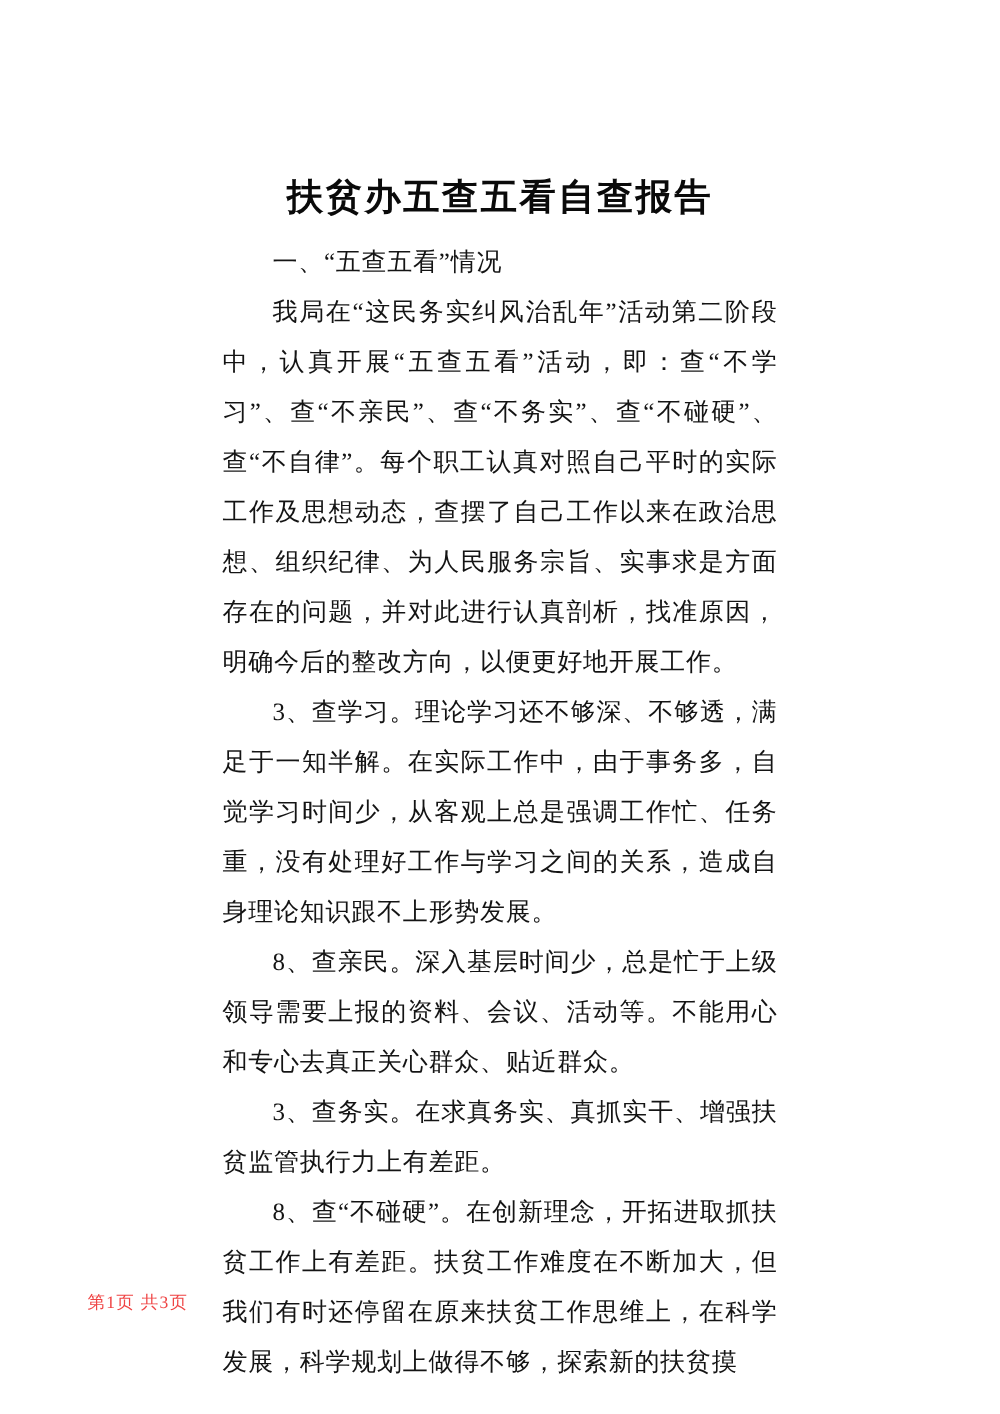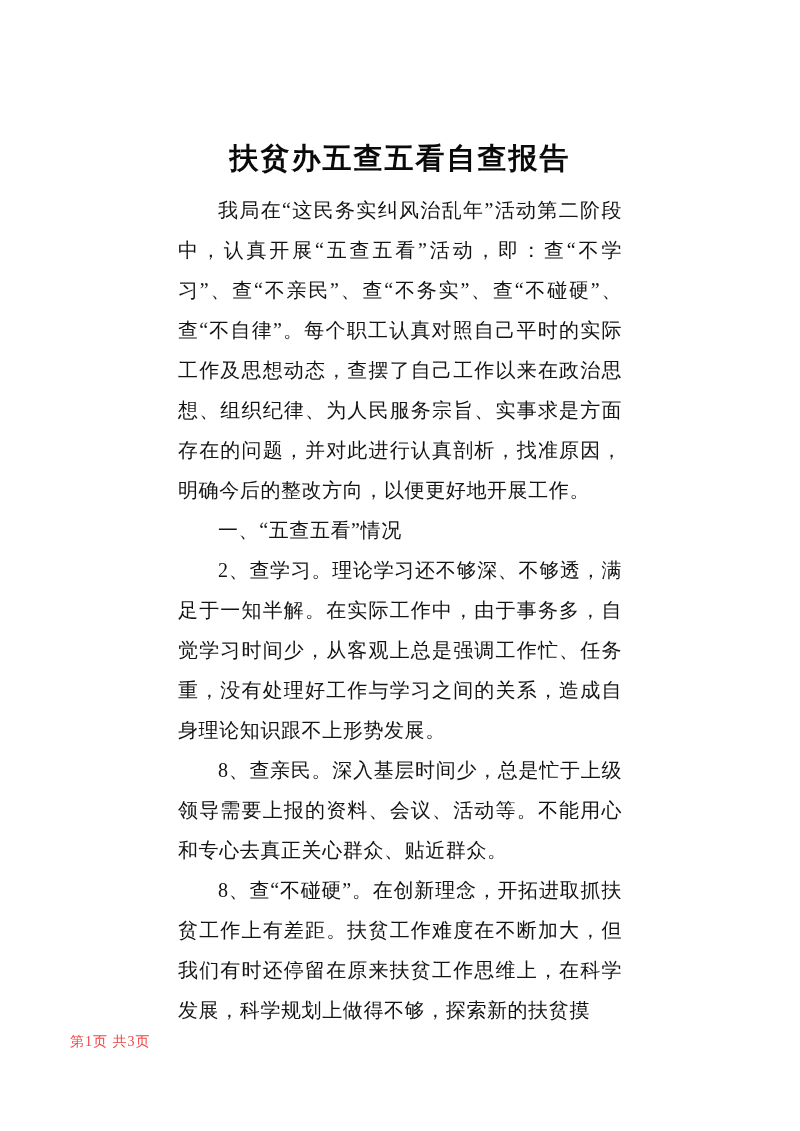--- a/index.html
+++ b/index.html
@@ -49,28 +49,29 @@
     color: #ef4444;
   }
 </style>
 </head>
 <body>
 
 <div class="page">
 
   <h1 class="doc-title">扶贫办五查五看自查报告</h1>
 
+  <p class="para">一、“五查五看”情况</p>
+
   <p class="para">我局在“这民务实纠风治乱年”活动第二阶段中，认真开展“五查五看”活动，即：查“不学习”、查“不亲民”、查“不务实”、查“不碰硬”、查“不自律”。每个职工认真对照自己平时的实际工作及思想动态，查摆了自己工作以来在政治思想、组织纪律、为人民服务宗旨、实事求是方面存在的问题，并对此进行认真剖析，找准原因，明确今后的整改方向，以便更好地开展工作。</p>
 
-  <p class="para">一、“五查五看”情况</p>
-
-  <p class="para">2、查学习。理论学习还不够深、不够透，满足于一知半解。在实际工作中，由于事务多，自觉学习时间少，从客观上总是强调工作忙、任务重，没有处理好工作与学习之间的关系，造成自身理论知识跟不上形势发展。</p>
+  <p class="para">3、查学习。理论学习还不够深、不够透，满足于一知半解。在实际工作中，由于事务多，自觉学习时间少，从客观上总是强调工作忙、任务重，没有处理好工作与学习之间的关系，造成自身理论知识跟不上形势发展。</p>
 
   <p class="para">8、查亲民。深入基层时间少，总是忙于上级领导需要上报的资料、会议、活动等。不能用心和专心去真正关心群众、贴近群众。</p>
 
+  <p class="para">3、查务实。在求真务实、真抓实干、增强扶贫监管执行力上有差距。</p>
 
   <p class="para">8、查“不碰硬”。在创新理念，开拓进取抓扶贫工作上有差距。扶贫工作难度在不断加大，但我们有时还停留在原来扶贫工作思维上，在科学发展，科学规划上做得不够，探索新的扶贫摸</p>
 
   <div class="page-footer">
     <span>第1页 共3页</span>
   </div>
 
 </div>
 
 </body></html>

